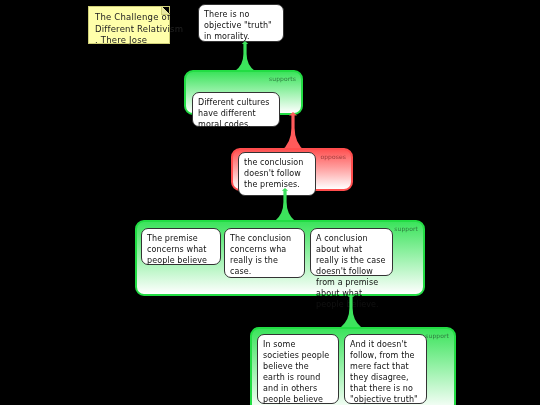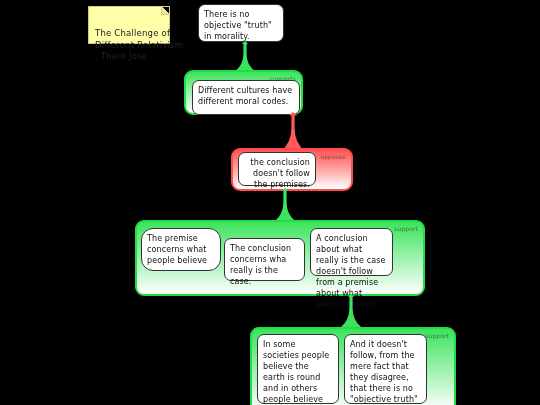--- a/index.html
+++ b/index.html
@@ -7,21 +7,21 @@
     width:540px;height:405px;overflow:hidden;position:relative;
     font-family:"DejaVu Sans","Liberation Sans",sans-serif;
   }
   #canvas{position:absolute;left:0;top:0;width:540px;height:405px;background:#000;}
 
   
   .sticky{
     position:absolute;background:#ffffaa;
     border:1px solid #cfcf77;
     font-size:8.5px;line-height:11.5px;color:#222;
-    padding:21px 6px 4px 6px;box-sizing:border-box;
+    padding:5px 6px 4px 6px;box-sizing:border-box;
     letter-spacing:.2px;
   }
   .sticky .fold{
     position:absolute;top:0;right:0;width:8px;height:8px;
     background:linear-gradient(225deg,#000 0 50%,#e8e8a0 50% 100%);
     border-left:1px solid #cfcf77;border-bottom:1px solid #cfcf77;
     box-sizing:border-box;
   }
   .sticky .line{white-space:nowrap;}
 
@@ -67,44 +67,44 @@
 
   <div class="arrow" style="left:234px;top:41px;">
     <svg width="22" height="31" viewBox="0 0 22 31">
       <path d="M11 0 L14.2 3 L12.6 3 L12.6 13 Q12.6 24 21 30 L1 30 Q9.4 24 9.4 13 L9.4 3 L7.8 3 Z" fill="#3ce35c"></path>
     </svg>
   </div>
 
   <div class="panel support" style="left:184px;top:70px;width:119px;height:45px;">
     <span class="panel-label">supports</span>
   </div>
-  <div class="claim" style="left:192px;top:80px;width:108px;height:35px;">Different cultures have different moral codes.</div>
+  <div class="claim" style="left:192px;top:92px;width:88px;height:35px;">Different cultures have different moral codes.</div>
 
   <div class="arrow" style="left:280px;top:112px;">
     <svg width="26" height="40" viewBox="0 0 26 40">
       <path d="M13 0 L17 3.4 L14.6 3.4 L14.6 16 Q14.6 31 25 39 L1 39 Q11.4 31 11.4 16 L11.4 3.4 L9 3.4 Z" fill="#ff5a5a"></path>
     </svg>
   </div>
 
   <div class="panel oppose" style="left:231px;top:148px;width:122px;height:43px;">
     <span class="panel-label">opposes</span>
   </div>
-  <div class="claim" style="left:238px;top:152px;width:78px;height:34px;text-align:right;">the conclusion doesn't follow the premises.</div>
+  <div class="claim" style="left:238px;top:152px;width:78px;height:44px;">the conclusion doesn't follow the premises.</div>
 
   <div class="arrow" style="left:274px;top:188px;">
     <svg width="22" height="34" viewBox="0 0 22 34">
       <path d="M11 0 L14.2 2.8 L12.6 2.8 L12.6 14 Q12.6 26 21 33 L1 33 Q9.4 26 9.4 14 L9.4 2.8 L7.8 2.8 Z" fill="#3ce35c"></path>
     </svg>
   </div>
 
   <div class="panel support" style="left:135px;top:220px;width:290px;height:76px;">
     <span class="panel-label">support</span>
   </div>
-  <div class="claim" style="left:141px;top:228px;width:80px;height:43px;border-radius:12px;">The premise concerns what people believe</div>
-  <div class="claim" style="left:224px;top:228px;width:81px;height:43px;margin-top:10px;">The conclusion concerns wha really is the case.</div>
+  <div class="claim" style="left:141px;top:228px;width:80px;height:37px;">The premise concerns what people believe</div>
+  <div class="claim" style="left:224px;top:228px;width:81px;height:50px;">The conclusion concerns wha really is the case.</div>
   <div class="claim" style="left:310px;top:228px;width:83px;height:48px;">A conclusion about what really is the case doesn't follow from a premise about what people believe.</div>
 
   <div class="arrow" style="left:340px;top:294px;">
     <svg width="22" height="34" viewBox="0 0 22 34">
       <path d="M11 0 L14.2 2.8 L12.6 2.8 L12.6 14 Q12.6 26 21 33 L1 33 Q9.4 26 9.4 14 L9.4 2.8 L7.8 2.8 Z" fill="#3ce35c"></path>
     </svg>
   </div>
 
   <div class="panel support" style="left:250px;top:327px;width:206px;height:86px;">
     <span class="panel-label">support</span>

